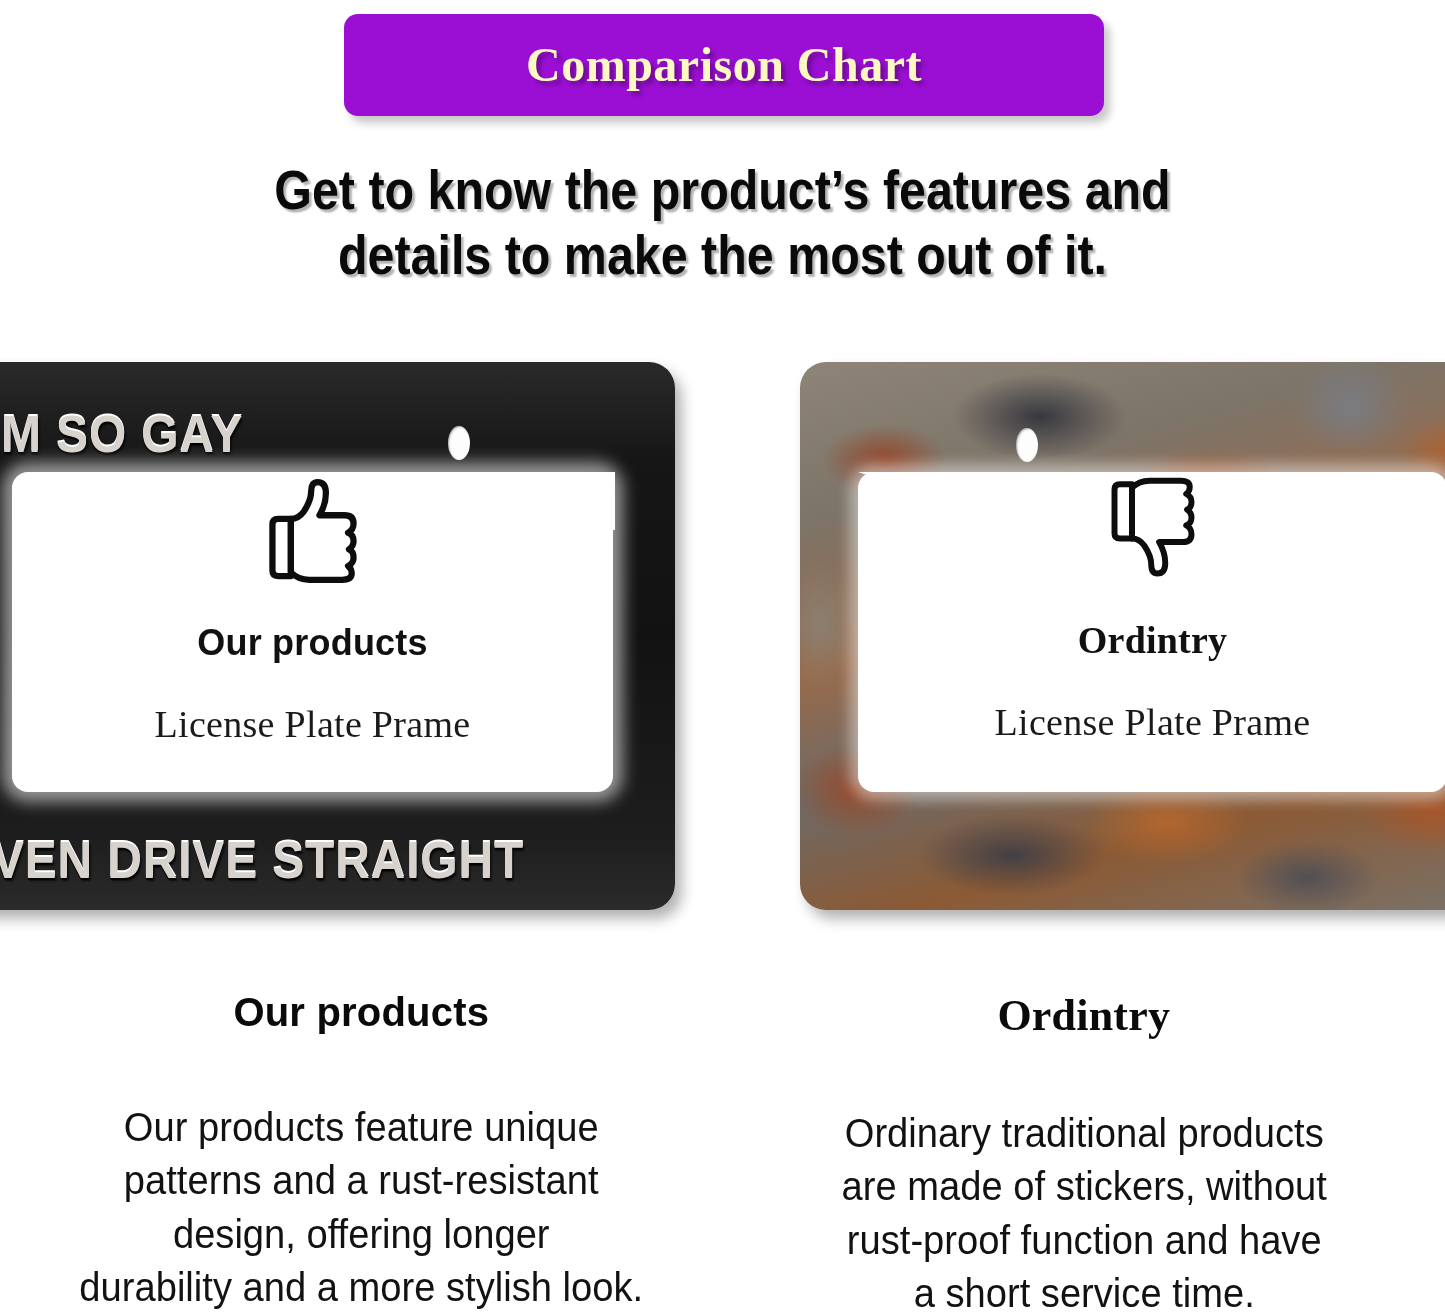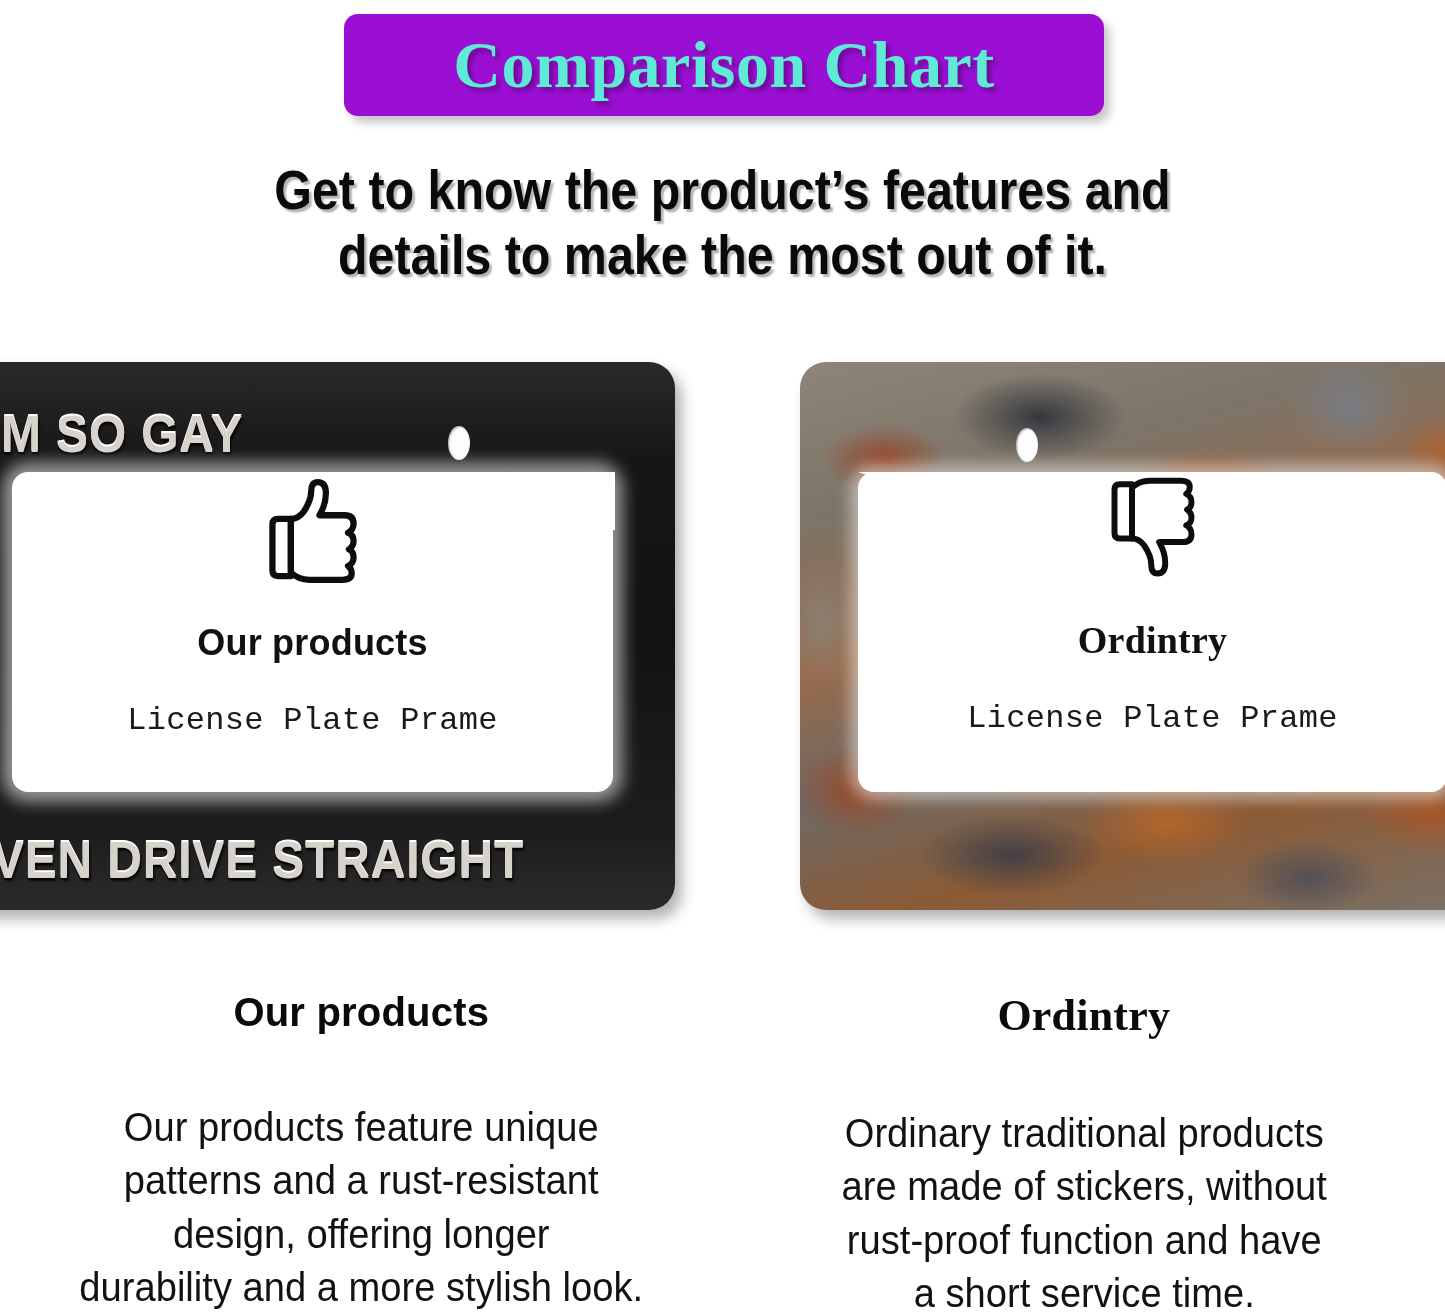--- a/index.html
+++ b/index.html
@@ -12,21 +12,21 @@
   }
   .banner{
     width:100%; height:100%;
     background:#9B0FD4;
     border-radius:14px;
     box-shadow:6px 7px 9px rgba(0,0,0,.22);
     display:flex; align-items:center; justify-content:center;
   }
   .banner-text{
     font-family:"Liberation Serif", serif;
-    font-weight:700; font-size:66px; color:#5eead4;
+    font-weight:700; font-size:48px; color:#fef9c3;
     letter-spacing:.5px; line-height:1;
     text-shadow:4px 4px 4px rgba(0,0,0,.30);
     white-space:nowrap;
   }
 
   
   .subtitle{
     position:absolute; left:0; top:158px; width:1445px;
     text-align:center;
     font-family:"Liberation Sans", sans-serif;
@@ -139,22 +139,22 @@
   .plate-brand{
     font-family:"Liberation Sans", sans-serif;
     font-weight:700; font-size:36px; color:#111;
     letter-spacing:.2px;
   }
   .plate-brand.serif{
     font-family:"Liberation Serif", serif;
     font-weight:700; font-size:38px;
   }
   .plate-sub{
-    font-family:Liberation Mono, monospace;
-    font-weight:300; font-size:32px; color:#1a1a1a;
+    font-family:Liberation Serif, serif;
+    font-weight:300; font-size:38px; color:#1a1a1a;
     letter-spacing:.3px;
   }
 
   
   .cols{ position:absolute; left:0; top:990px; width:1445px; height:324px; display:flex; }
   .col{ width:50%; text-align:center; padding:0 26px; }
   .col-title{
     font-family:"Liberation Sans", sans-serif;
     font-weight:700; font-size:40px; color:#0a0a0a;
     margin-bottom:66px; letter-spacing:.2px;

